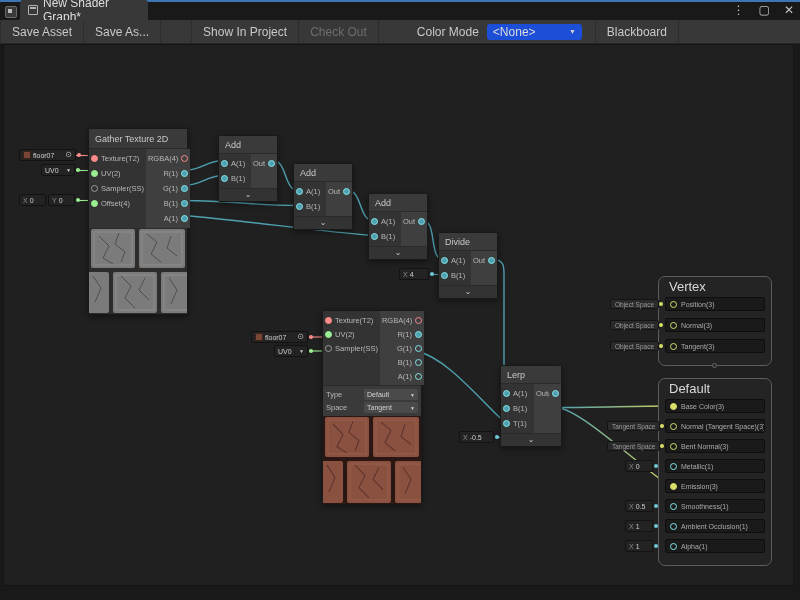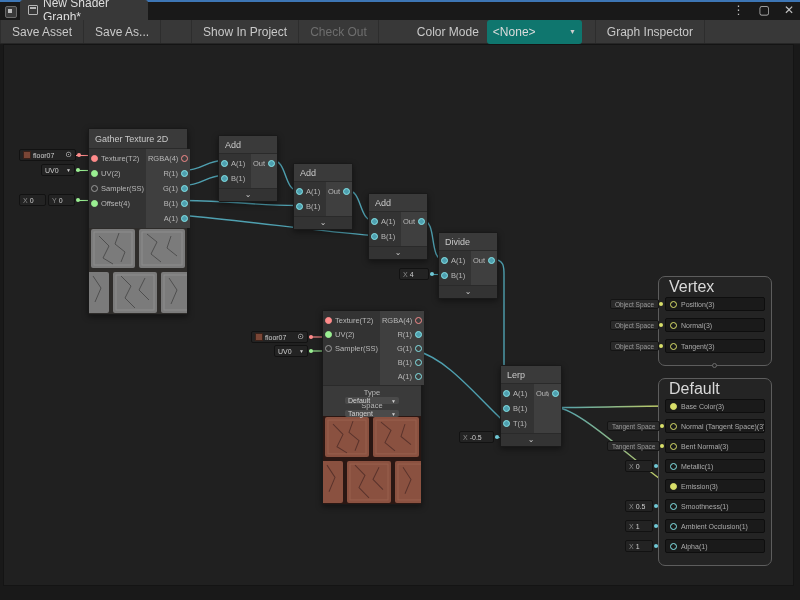--- a/index.html
+++ b/index.html
@@ -19,21 +19,21 @@
   .wincontrols span{cursor:default;line-height:14px;}
 
   
   .toolbar{position:absolute;left:0;top:20px;width:800px;height:24px;background:#383838;border-bottom:1px solid #262626;
            display:flex;align-items:center;font-size:12px;color:#c9c9c9;}
   .tbtn{padding:0 11px;height:100%;display:flex;align-items:center;border-right:1px solid #2d2d2d;white-space:nowrap;}
   .tbtn.first{border-left:1px solid #2d2d2d;}
   .tbtn.disabled{color:#6e6e6e;}
   .tb-gap{width:30px;}
   .cm-label{padding:0 8px;white-space:nowrap;}
-  .dropdown-lg{width:95px;height:24px;background:#0f766e;border-radius:3px;display:flex;align-items:center;
+  .dropdown-lg{width:95px;height:16px;background:#1d4ed8;border-radius:3px;display:flex;align-items:center;
                padding:0 6px;color:#dcdcdc;position:relative;}
   .dropdown-lg .arrow{position:absolute;right:6px;font-size:7px;color:#cfcfcf;}
   .tb-right{margin-left:13px;display:flex;height:100%;}
 
   
   .canvas{position:absolute;left:3px;top:44px;width:791px;height:542px;background:#202020;border:1px solid #141414;}
 
   
   svg.edges{position:absolute;left:0;top:0;width:800px;height:600px;pointer-events:none;}
   svg.edges path{fill:none;stroke-width:1.4;pointer-events:stroke;}
@@ -55,21 +55,21 @@
   .port{width:7px;height:7px;border-radius:50%;border:1.5px solid;flex:0 0 auto;background:transparent;}
   .pc{border-color:#84E4E7;} .pc.filled{background:#4FA0B0;border-color:#84E4E7;}
   .pg{border-color:#9AEF92;} .pg.filled{background:#9AEF92;}
   .pr{border-color:#FF8B8B;} .pr.filled{background:#FF8B8B;}
   .pp{border-color:#F58A8A;}
   .ps{border-color:#9a9a9a;}
   .py{border-color:#D8DF6A;} .py.filled{background:#D8DF6A;}
   .plabel{overflow:hidden;text-overflow:clip;}
 
   .controls{background:#3a3a3a;border-top:1px solid #2a2a2a;padding:2px 3px;}
-  .ctl-row{height:13px;display:flex;align-items:center;justify-content:space-between;font-size:7.5px;color:#b8b8b8;flex-direction:column;}
+  .ctl-row{height:13px;display:flex;align-items:center;justify-content:space-between;font-size:7.5px;color:#b8b8b8;}
   .dropdown-sm{width:54px;height:11px;background:#4a4a4a;border-radius:2px;display:flex;align-items:center;
                padding:0 3px;color:#d2d2d2;position:relative;font-size:7px;}
   .dropdown-sm .arrow{position:absolute;right:3px;font-size:5px;color:#cfcfcf;}
 
   .preview{display:block;}
 
   
   .widget{position:absolute;height:12px;background:#232323;border:1px solid #121212;border-radius:2px;
           display:flex;align-items:center;gap:2px;padding:0 3px;font-size:7px;color:#cfcfcf;white-space:nowrap;}
   .widget .dim{color:#8a8a8a;}
@@ -80,21 +80,21 @@
   .thumb{width:8px;height:8px;background:#7a4636;border:1px solid #3a221a;flex:0 0 auto;}
   .objpick{margin-left:auto;font-size:8px;color:#bdbdbd;line-height:8px;}
   .widget .arrow{font-size:5px;color:#cfcfcf;margin-left:auto;}
 
   .tag{position:absolute;height:10px;background:#2a2a2a;border:1px solid #141414;border-radius:2px;
        display:flex;align-items:center;padding:0 4px;font-size:6.5px;color:#9a9a9a;white-space:nowrap;}
   .tag::after{content:"";position:absolute;right:-5px;top:50%;margin-top:-2px;width:4px;height:4px;border-radius:50%;background:#D8DF6A;}
 
   
   .ctx{position:absolute;width:114px;background:#242424;border:1px solid #5d5d5d;border-radius:7px;padding-bottom:6px;}
-  .ctx-title{height:20px;line-height:20px;padding:0 10px;color:#d8d8d8;font-size:16px;}
+  .ctx-title{height:20px;line-height:20px;padding:0 10px;color:#d8d8d8;font-size:13px;}
   .ctx-row{height:14px;margin:0 6px 6px 6px;background:#1a1a1a;border:1px solid #0e0e0e;border-radius:2px;
            display:flex;align-items:center;gap:4px;padding:0 4px;font-size:7px;color:#ababab;white-space:nowrap;overflow:hidden;}
   .ctx-row.gap7{margin-bottom:7px;}
   .ctx-foot{position:absolute;left:50%;bottom:-3px;width:5px;height:5px;margin-left:-3px;border:1px solid #6a6a6a;border-radius:50%;background:#242424;}
 </style>
 </head>
 <body>
 
 <div class="accent"></div>
 <div class="titlebar">
@@ -116,21 +116,21 @@
   <div class="tb-gap"></div>
   <div class="tbtn first">Show In Project</div>
   <div class="tbtn disabled">Check Out</div>
   <div class="tb-gap"></div>
   <div class="cm-label">Color Mode</div>
   <div class="dropdown-lg">
     <span>&lt;None&gt;</span>
     <span class="arrow">▼</span>
   </div>
   <div class="tb-right">
-    <div class="tbtn first">Graph Inspector</div>
+    <div class="tbtn first">Blackboard</div>
   </div>
 </div>
 
 <div class="canvas"></div>
 
 <svg class="edges">
   <defs>
     <linearGradient id="gradTY1" gradientUnits="userSpaceOnUse" x1="557" y1="0" x2="670" y2="0">
       <stop offset="0" stop-color="#4FA0B0"></stop>
         <stop offset="1" stop-color="#C9CF5F"></stop>

